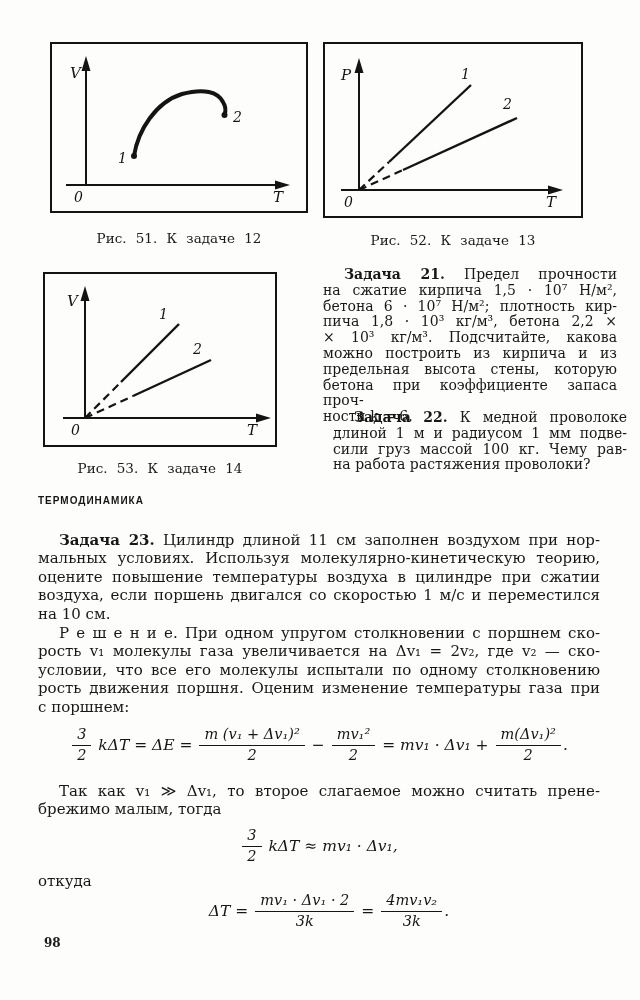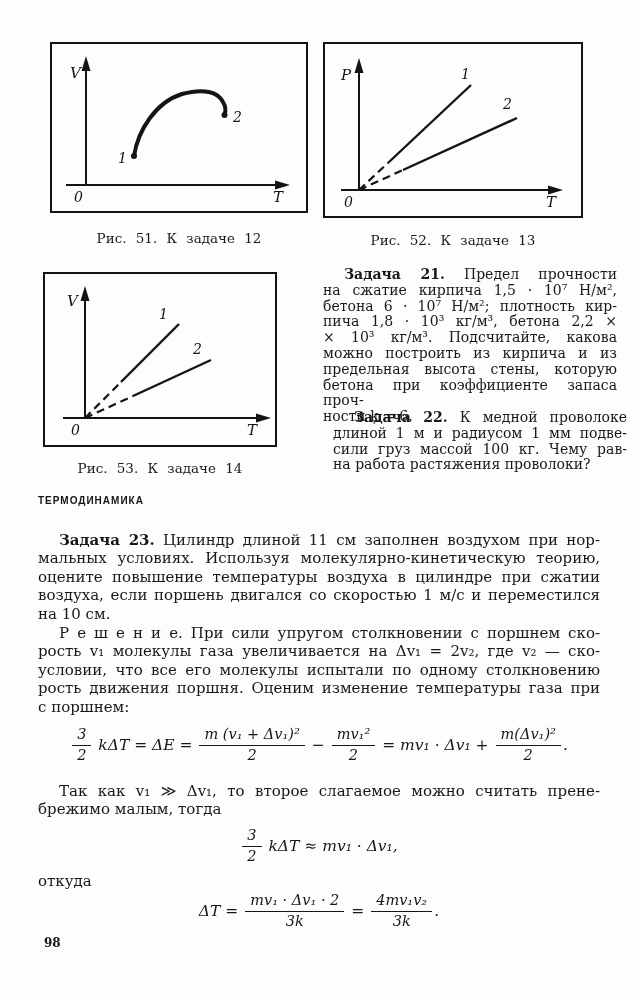--- a/index.html
+++ b/index.html
@@ -124,21 +124,21 @@
 
   <div class="abs col" style="left:38px;top:531px;width:562px;">
       <div class="tl ind"><b>Задача 23.</b> Цилиндр длиной 11 см заполнен воздухом при нор-</div>
       <div class="tl">мальных условиях. Используя молекулярно-кинетическую теорию,</div>
       <div class="tl">оцените повышение температуры воздуха в цилиндре при сжатии</div>
       <div class="tl">воздуха, если поршень двигался со скоростью 1 м/с и переместился</div>
       <div class="tl last">на 10 см.</div>
     </div>
 
   <div class="abs col" style="left:38px;top:624px;width:562px;">
-      <div class="tl ind">Р е ш е н и е.  При сили упругом столкновении с поршнем ско-</div>
+      <div class="tl ind">Р е ш е н и е.  При одном упругом столкновении с поршнем ско-</div>
       <div class="tl">рость v₁ молекулы газа увеличивается на Δv₁ = 2v₂, где v₂ — ско-</div>
       <div class="tl">условии, что все его молекулы испытали по одному столкновению</div>
       <div class="tl">рость движения поршня. Оценим изменение температуры газа при</div>
       <div class="tl last">с поршнем:</div>
     </div>
 
   <div class="abs formula" style="left:38px;top:722px;width:562px;height:46px;">
       <span class="frac">
         <span class="num">3</span>
         <span class="den">2</span>
@@ -169,21 +169,21 @@
   <div class="abs formula" style="left:38px;top:824px;width:562px;height:44px;">
       <span class="frac">
         <span class="num">3</span>
         <span class="den">2</span>
       </span>
       <span class="ft"> kΔT ≈ mv₁ · Δv₁,</span>
     </div>
 
   <div class="abs col" style="left:38px;top:872px;">откуда</div>
 
-  <div class="abs formula" style="left:38px;top:888px;width:562px;height:46px;">
+  <div class="abs formula" style="left:48px;top:888px;width:562px;height:46px;">
       <span class="ft">ΔT = </span>
       <span class="frac">
         <span class="num">mv₁ · Δv₁ · 2</span>
         <span class="den">3k</span>
       </span>
       <span class="ft"> = </span>
       <span class="frac">
         <span class="num">4mv₁v₂</span>
         <span class="den">3k</span>
       </span>

